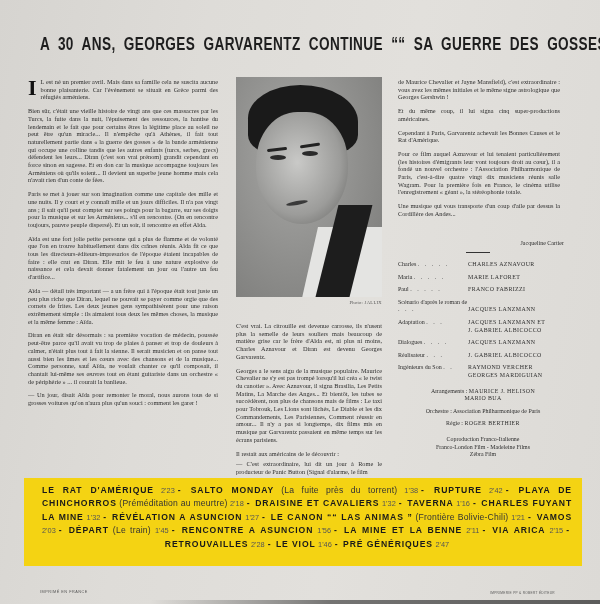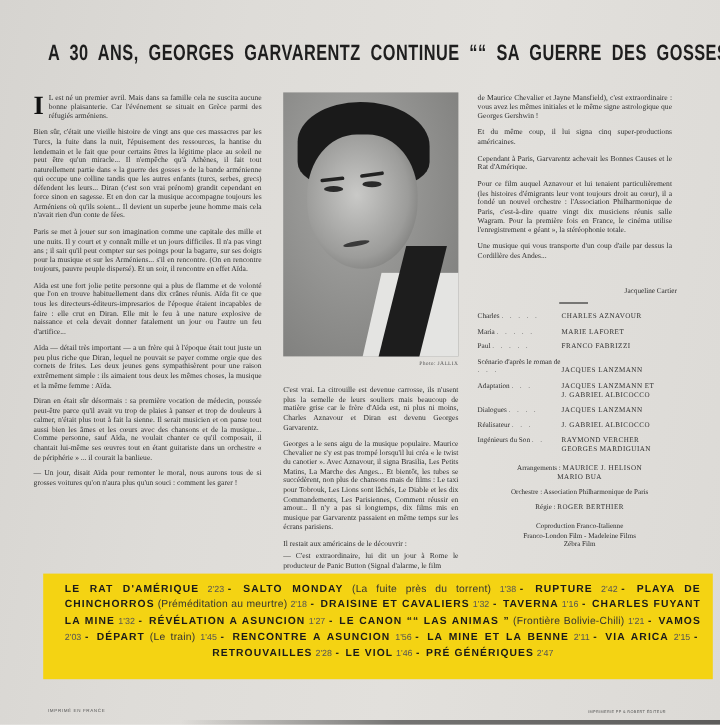--- a/index.html
+++ b/index.html
@@ -76,21 +76,21 @@
   .credit-row .names { flex: 1; text-transform: uppercase; letter-spacing: 0.4px; font-size: 5.9px; }
   .center-line { text-align: center; margin-bottom: 5px; line-height: 7.6px; font-size: 5.9px; }
   .center-line .upper { text-transform: uppercase; letter-spacing: 0.4px; }
 
   .tracks {
     position: absolute; left: 24px; top: 478px; width: 558px; height: 88px;
     background: #f4d313;
     padding: 6px 10px 0 18px;
     font-family: "Liberation Sans", "DejaVu Sans", sans-serif;
     font-size: 8.6px; line-height: 13.4px; color: #1a1a1a;
-    text-align: justify; text-align-last: center; margin-left: 12px;
+    text-align: justify; text-align-last: center;
   }
   .tracks .t { font-weight: bold; letter-spacing: 0.9px; }
   .tracks .sub { font-weight: normal; color: #333; letter-spacing: 0.2px; }
   .tracks .dur { font-weight: normal; color: #555; font-size: 7.4px; letter-spacing: 0; }
   .tracks .sep { font-weight: bold; margin: 0 3px; }
 
   .footer-left { position: absolute; left: 40px; top: 590px; font-size: 3.8px; color: #555; letter-spacing: 0.5px; font-family: "Liberation Sans", sans-serif; }
   .footer-right { position: absolute; left: 490px; top: 591px; font-size: 3.2px; color: #555; letter-spacing: 0.3px; font-family: "Liberation Sans", sans-serif; }
   .crease { position: absolute; left: 150px; top: 600px; width: 450px; height: 4px; background: linear-gradient(90deg, rgba(80,80,80,0) 0%, rgba(70,70,70,0.7) 40%, rgba(60,60,60,0.8) 100%); }
 </style>

